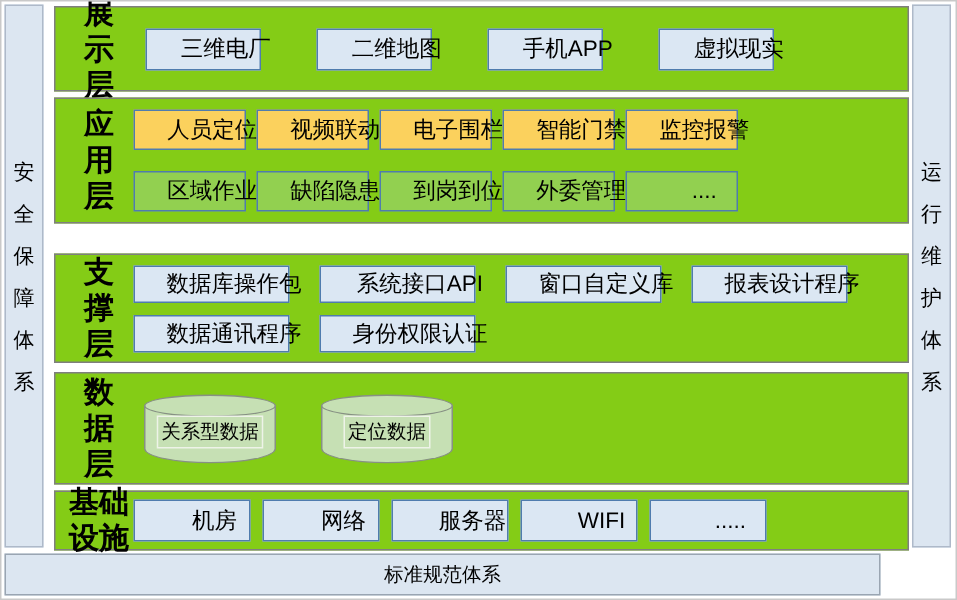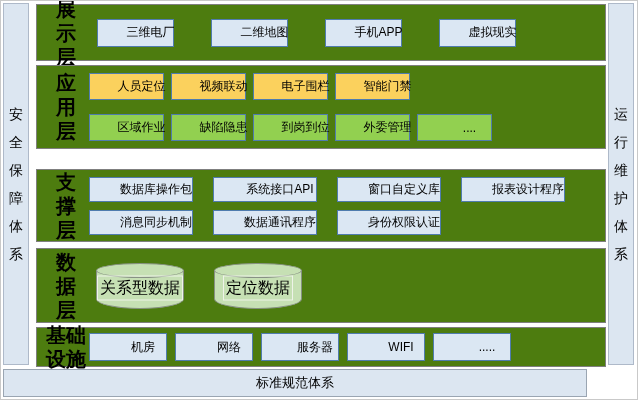--- a/index.html
+++ b/index.html
@@ -21,21 +21,21 @@
   }
   #left-bar{left:2px;}
   #right-bar{left:607px;}
   #bottom-bar{
     position:absolute;left:2px;top:368px;width:584px;height:28px;
     background:var(--bar-fill);border:1px solid #9aa5b2;box-sizing:border-box;
     display:flex;align-items:center;justify-content:center;font-size:13px;
   }
   
   .layer{
-    position:absolute;left:35px;width:570px;background:#4d7c0f;
+    position:absolute;left:35px;width:570px;background:#84cc16;
     border:1px solid #7f7f7f;box-sizing:border-box;
     display:flex;align-items:center;padding-left:6px;
   }
   .layer-0{top:3px;height:57px;}
   .layer-1{top:64px;height:84px;}
   .layer-2{top:168px;height:73px;}
   .layer-3{top:247px;height:75px;}
   .layer-4{top:326px;height:40px;}
   .layer-label{
     width:46px;flex:0 0 46px;font-weight:bold;font-size:20px;line-height:24px;
@@ -47,21 +47,21 @@
   .layer-content{
     flex:1;display:flex;flex-direction:column;justify-content:center;
   }
   .row{display:flex;align-items:center;}
   .layer-1 .layer-content{gap:14px;}
   .layer-2 .layer-content{gap:8px;}
   
   .box{
     box-sizing:border-box;border:1px solid var(--box-border);
     display:flex;align-items:center;justify-content:center;
-    font-size:12px;white-space:nowrap;text-align:right;padding-left:30px;
+    font-size:15px;white-space:nowrap;text-align:right;padding-left:30px;
   }
   .box.blue{background:var(--box-blue);}
   .box.yellow{background:var(--box-yellow);}
   .box.green{background:var(--box-green);}
   .layer-0 .row{gap:37px;margin-left:8px;}
   .layer-0 .box{width:77px;height:28px;}
   .layer-1 .row{gap:7px;}
   .layer-1 .box{width:75px;height:27px;}
   .layer-2 .row{gap:20px;}
   .layer-2 .box{width:104px;height:25px;}
@@ -75,21 +75,21 @@
     background:var(--cyl-fill);border:1px solid var(--cyl-border);
     border-radius:50%;box-sizing:border-box;
   }
   .cyl-body{
     position:absolute;top:7px;left:0;right:0;bottom:0;
     background:var(--cyl-fill);border:1px solid var(--cyl-border);border-top:none;
     border-radius:0 0 44px 44px / 0 0 10px 10px;box-sizing:border-box;
   }
   .cyl-label{
     position:absolute;left:50%;top:56%;transform:translate(-50%,-50%);
-    font-size:16px;white-space:nowrap;border:1px solid #eef3e8;
+    font-size:13px;white-space:nowrap;border:1px solid #eef3e8;
     padding:1px 2px;background:transparent;
   }
 </style>
 </head>
 <body>
 
 <div id="canvas">
   <div id="left-bar" class="vbar">
     <div class="vtext">安全保障体系</div>
   </div>
@@ -116,20 +116,21 @@
       <div class="layer layer-1">
         <div class="layer-label label-narrow">
           <span>应用层</span>
         </div>
         <div class="layer-content">
           <div class="row">
             <div class="box yellow">人员定位</div>
             <div class="box yellow">视频联动</div>
             <div class="box yellow">电子围栏</div>
             <div class="box yellow">智能门禁</div>
+            <div class="box yellow">监控报警</div>
           </div>
           <div class="row">
             <div class="box green">区域作业</div>
             <div class="box green">缺陷隐患</div>
             <div class="box green">到岗到位</div>
             <div class="box green">外委管理</div>
             <div class="box green">....</div>
           </div>
         </div>
       </div>
@@ -138,21 +139,20 @@
           <span>支撑层</span>
         </div>
         <div class="layer-content">
           <div class="row">
             <div class="box blue">数据库操作包</div>
             <div class="box blue">系统接口API</div>
             <div class="box blue">窗口自定义库</div>
             <div class="box blue">报表设计程序</div>
           </div>
           <div class="row">
-            <div class="box blue">消息同步机制</div>
             <div class="box blue">数据通讯程序</div>
             <div class="box blue">身份权限认证</div>
           </div>
         </div>
       </div>
       <div class="layer layer-3">
         <div class="layer-label label-narrow">
           <span>数据层</span>
         </div>
         <div class="layer-content">

